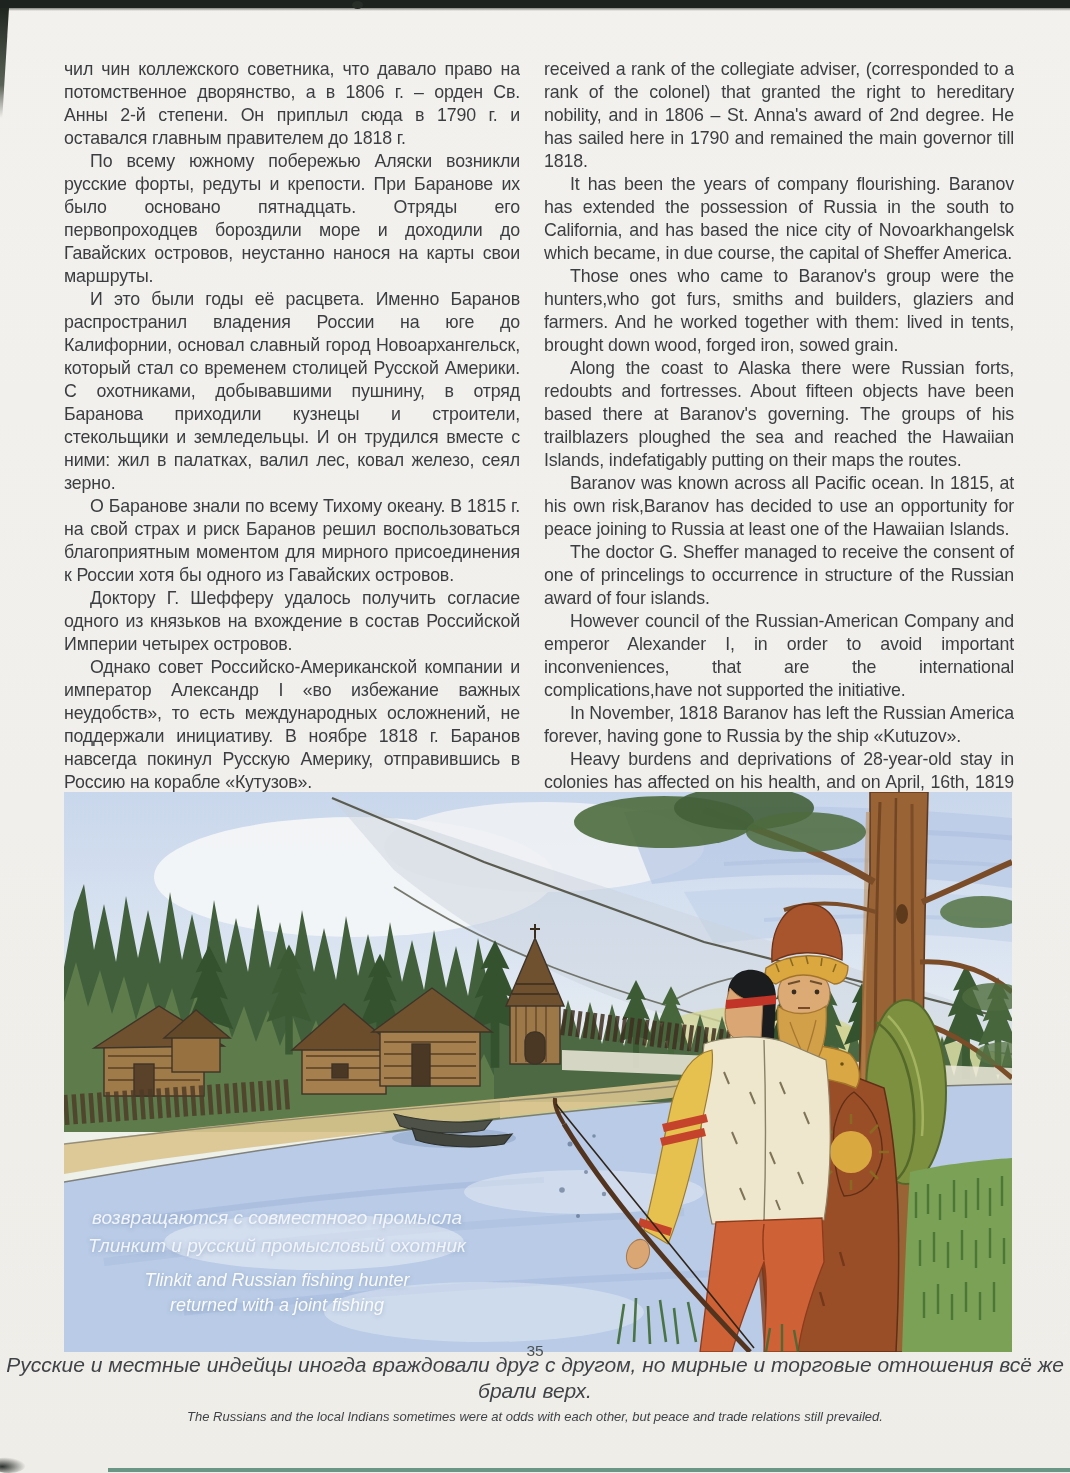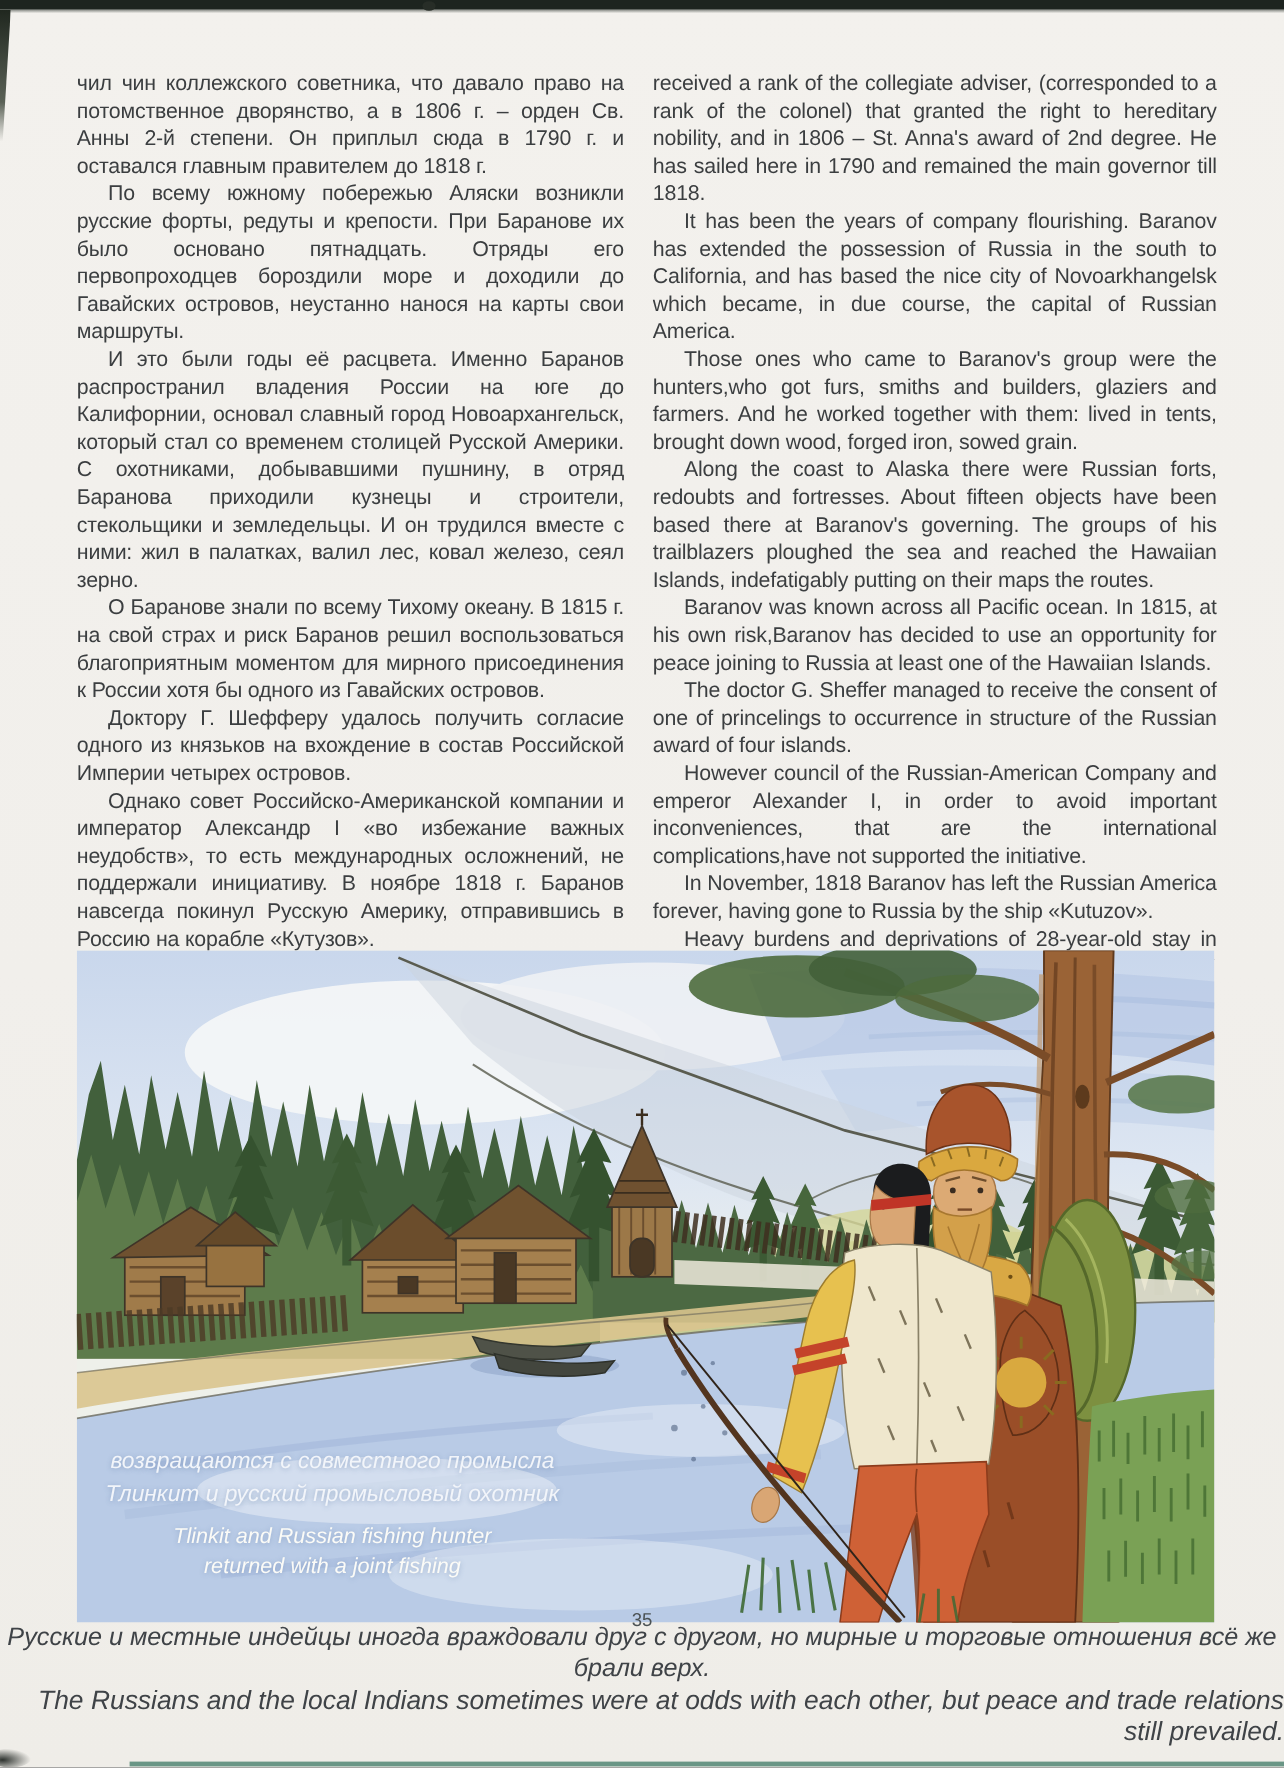--- a/index.html
+++ b/index.html
@@ -29,21 +29,21 @@
   .illustration{position:absolute;left:64px;top:792px;width:948px;height:560px;}
   .illustration svg{display:block;}
   .ill-caption{position:absolute;left:22px;top:412px;width:382px;text-align:center;
     font-style:italic;pointer-events:none;}
   .cap-ru{font-size:19px;line-height:28px;color:#f2f5fa;text-shadow:0 1px 4px rgba(90,120,165,.45);}
   .cap-en{margin-top:8px;font-size:18px;line-height:25px;color:#fbfbf7;text-shadow:0 1px 4px rgba(90,120,165,.4);}
 
   .footer-caption{position:absolute;left:0;top:1352px;width:1070px;text-align:center;
     font-style:italic;color:#3f4347;}
   .footer-caption .f-ru{font-size:21px;line-height:26px;}
-  .footer-caption .f-en{font-size:22px;line-height:26px;text-align:right;}
+  .footer-caption .f-en{font-size:13px;line-height:26px;}
   .page-number{position:absolute;left:0;top:1342px;width:1070px;text-align:center;
     font-size:15.5px;color:#4b5254;}
 </style>
 </head>
 <body>
 
 <div class="page">
   <div class="top-strip"></div>
   <div class="top-strip-fade"></div>
   <div class="left-sliver"></div>
@@ -56,21 +56,21 @@
     <p>По всему южному побережью Аляски возникли русские форты, редуты и крепости. При Баранове их было основано пятнадцать. Отряды его первопроходцев бороздили море и доходили до Гавайских островов, неустанно нанося на карты свои маршруты.</p>
     <p>И это были годы её расцвета. Именно Баранов распространил владения России на юге до Калифорнии, основал славный город Новоархангельск, который стал со временем столицей Русской Америки. С охотниками, добывавшими пушнину, в отряд Баранова приходили кузнецы и строители, стекольщики и земледельцы. И он трудился вместе с ними: жил в палатках, валил лес, ковал железо, сеял зерно.</p>
     <p>О Баранове знали по всему Тихому океану. В 1815 г. на свой страх и риск Баранов решил воспользоваться благоприятным моментом для мирного присоединения к России хотя бы одного из Гавайских островов.</p>
     <p>Доктору Г. Шефферу удалось получить согласие одного из князьков на вхождение в состав Российской Империи четырех островов.</p>
     <p>Однако совет Российско-Американской компании и император Александр I «во избежание важных неудобств», то есть международных осложнений, не поддержали инициативу. В ноябре 1818 г. Баранов навсегда покинул Русскую Америку, отправившись в Россию на корабле «Кутузов».</p>
     <p>Тяготы и лишения 28-летнего пребывания в колониях сказалась на его здоровье, и 16 апреля 1819 г. после про-</p>
   </div>
 
   <div class="col col-en" lang="en">
     <p class="no-indent">received a rank of the collegiate adviser, (corresponded to a rank of the colonel) that granted the right to hereditary nobility, and in 1806 – St. Anna's award of 2nd degree. He has sailed here in 1790 and remained the main governor till 1818.</p>
-    <p>It has been the years of company flourishing. Baranov has extended the possession of Russia in the south to California, and has based the nice city of Novoarkhangelsk which became, in due course, the capital of Russian America.</p>
+    <p>It has been the years of company flourishing. Baranov has extended the possession of Russia in the south to California, and has based the nice city of Novoarkhangelsk which became, in due course, the capital of Sheffer America.</p>
     <p>Those ones who came to Baranov's group were the hunters,who got furs, smiths and builders, glaziers and farmers. And he worked together with them: lived in tents, brought down wood, forged iron, sowed grain.</p>
     <p>Along the coast to Alaska there were Russian forts, redoubts and fortresses. About fifteen objects have been based there at Baranov's governing. The groups of his trailblazers ploughed the sea and reached the Hawaiian Islands, indefatigably putting on their maps the routes.</p>
     <p>Baranov was known across all Pacific ocean. In 1815, at his own risk,Baranov has decided to use an opportunity for peace joining to Russia at least one of the Hawaiian Islands.</p>
     <p>The doctor G. Sheffer managed to receive the consent of one of princelings to occurrence in structure of the Russian award of four islands.</p>
     <p>However council of the Russian-American Company and emperor Alexander I, in order to avoid important inconveniences, that are the international complications,have not supported the initiative.</p>
     <p>In November, 1818 Baranov has left the Russian America forever, having gone to Russia by the ship «Kutuzov».</p>
     <p>Heavy burdens and deprivations of 28-year-old stay in colonies has affected on his health, and on April, 16th, 1819 after</p>
   </div>
 
   <div class="illustration">

